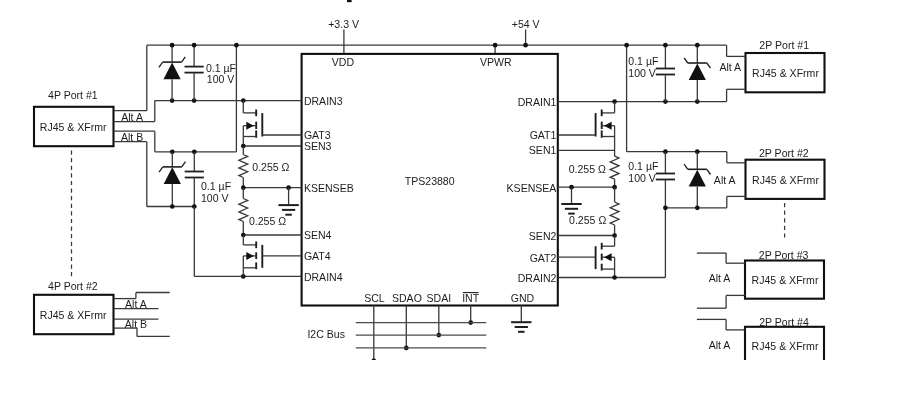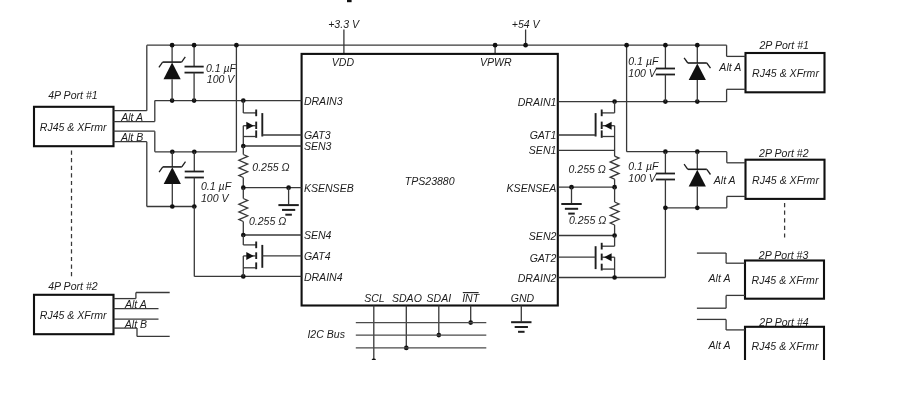--- a/index.html
+++ b/index.html
@@ -1,16 +1,16 @@
 <!DOCTYPE html>
 <html><head>
 <meta charset="utf-8">
 <style>
 html,body{margin:0;padding:0;background:#ffffff;}
-#board{width:903px;height:360px;position:relative;font-style:italic;}
+#board{width:903px;height:360px;position:relative;}
 svg{display:block;}
 text{font-family:"Liberation Sans",sans-serif;}
 </style>
 </head>
 <body>
 <div id="board">
 <svg width="903" height="400" viewBox="0 0 903 400">
 
 <rect x="347" y="0" width="4.6" height="2.2" fill="#111"></rect>
 

